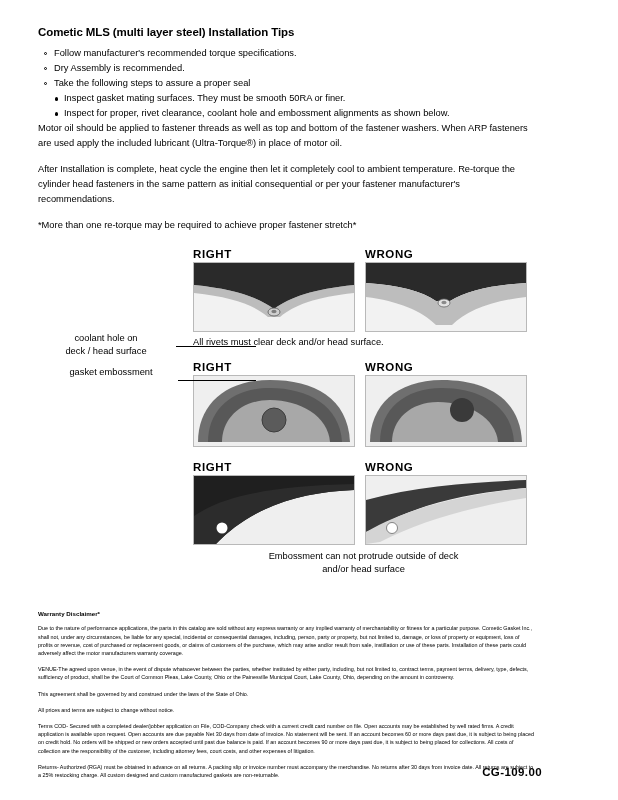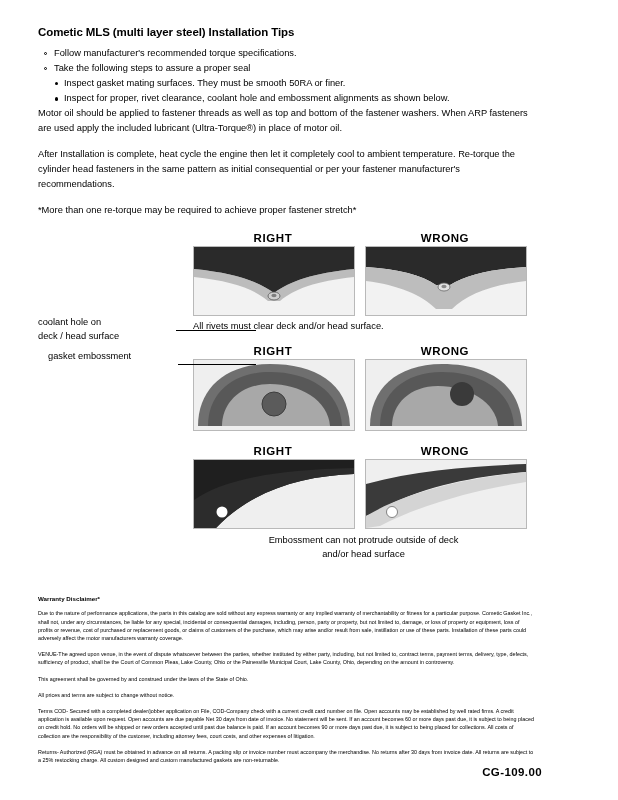--- a/index.html
+++ b/index.html
@@ -88,21 +88,20 @@
     position: relative;
   }
   .figrow {
     display: flex;
     gap: 12px;
     justify-content: flex-start;
     margin-left: 155px;
   }
   .figcell { width: 160px; }
   .figlabel {
-    text-align: center;
     font-size: 11.5px;
     font-weight: bold;
     letter-spacing: 0.6px;
     margin-bottom: 2px;
   }
   .figbox {
     width: 160px;
     height: 68px;
     border: 1px solid #b9b9b9;
     background: #f2f2f2;
@@ -113,21 +112,21 @@
   .caption {
     font-size: 9.3px;
     margin: 5px 0 0 155px;
   }
   .caption.two { line-height: 1.45; text-align: center; }
 
   
   .callout {
     position: absolute;
     font-size: 9.3px;
-    text-align: left;
+    text-align: center;
     line-height: 1.45;
   }
   .leader {
     position: absolute;
     height: 1px;
     background: #000;
   }
 
   
   .warranty {
@@ -155,20 +154,21 @@
 </style>
 </head>
 <body>
 
 <div class="page">
 
   <h1 class="title">Cometic MLS (multi layer steel) Installation Tips</h1>
 
   <ul class="bullets">
     <li>Follow manufacturer's recommended torque specifications.</li>
+    <li>Dry Assembly is recommended.</li>
     <li>Take the following steps to assure a proper seal</li>
   </ul>
   <ul class="subbullets">
     <li>Inspect gasket mating surfaces.  They must be smooth 50RA or finer.</li>
     <li>Inspect for proper, rivet clearance, coolant hole and embossment alignments as shown below.</li>
   </ul>
 
   <p class="body">Motor oil should be applied to fastener threads as well as top and bottom of the fastener washers. When ARP fasteners are used apply the included lubricant (Ultra-Torque®) in place of motor oil.</p>
   <p class="body">After Installation is complete, heat cycle the engine then let it completely cool to ambient temperature. Re-torque the cylinder head fasteners in the same pattern as initial consequential or per your fastener manufacturer's recommendations.</p>
   <p class="body">*More than one re-torque may be required to achieve proper fastener stretch*</p>

